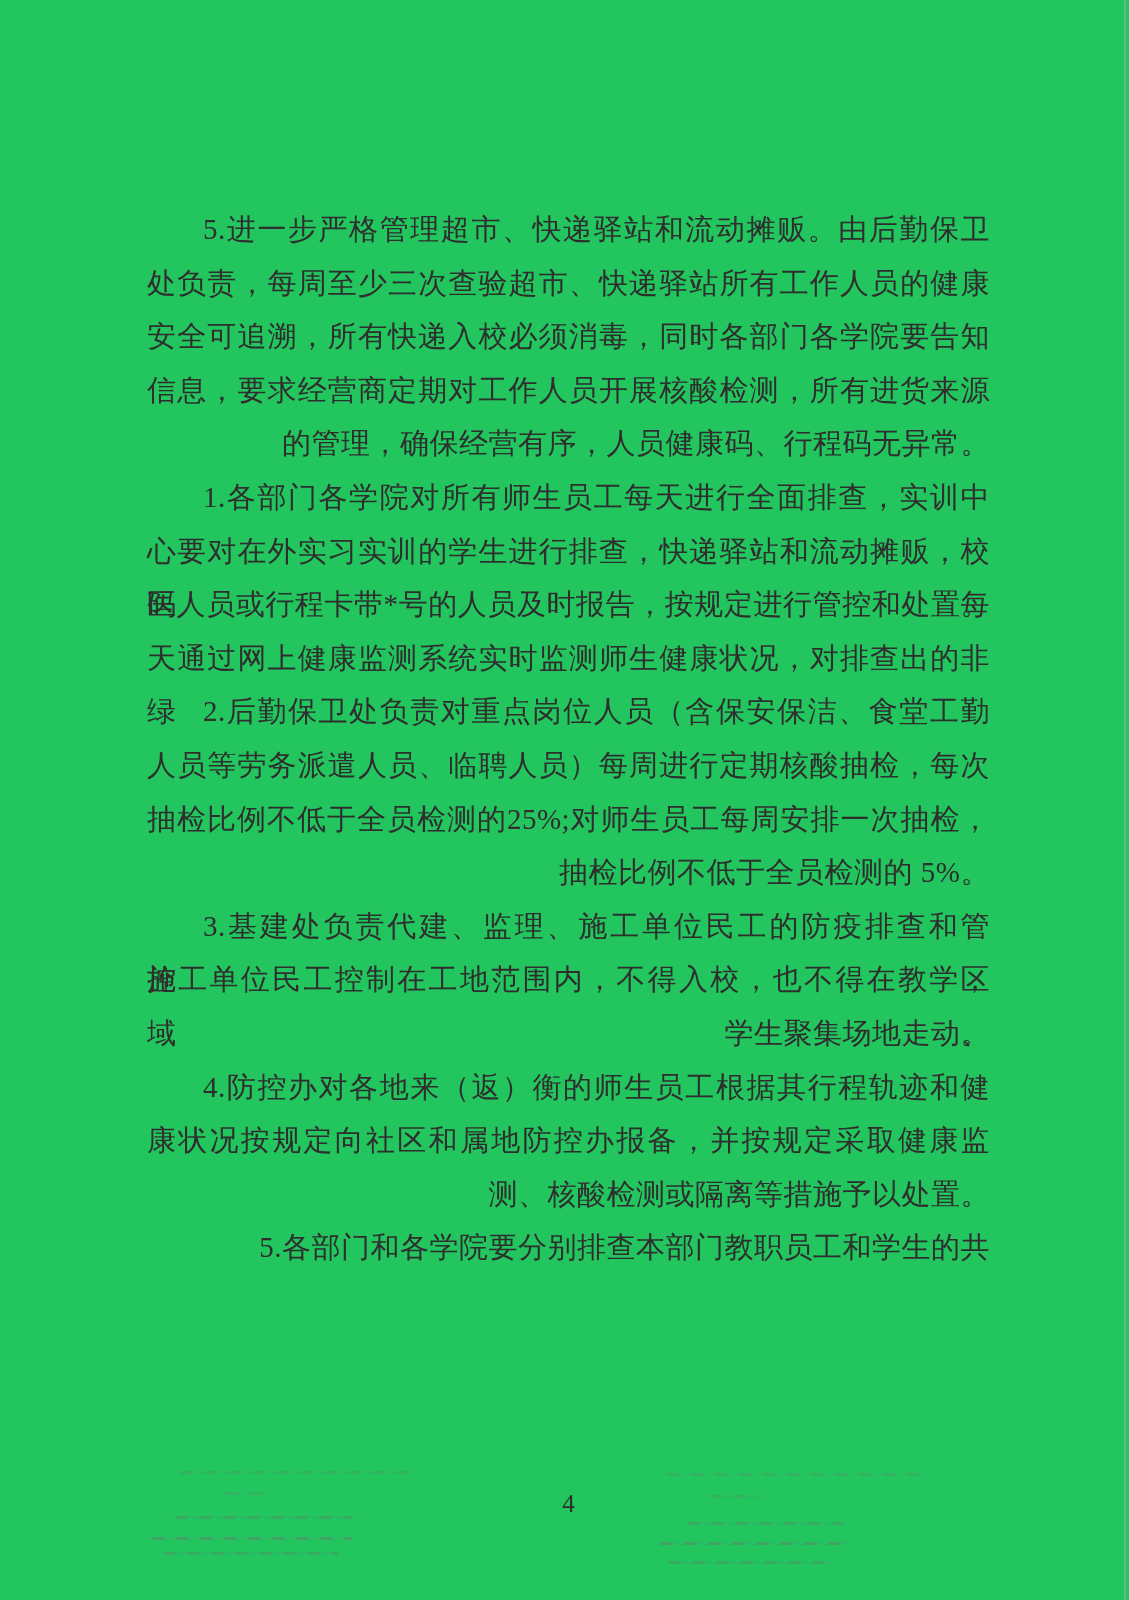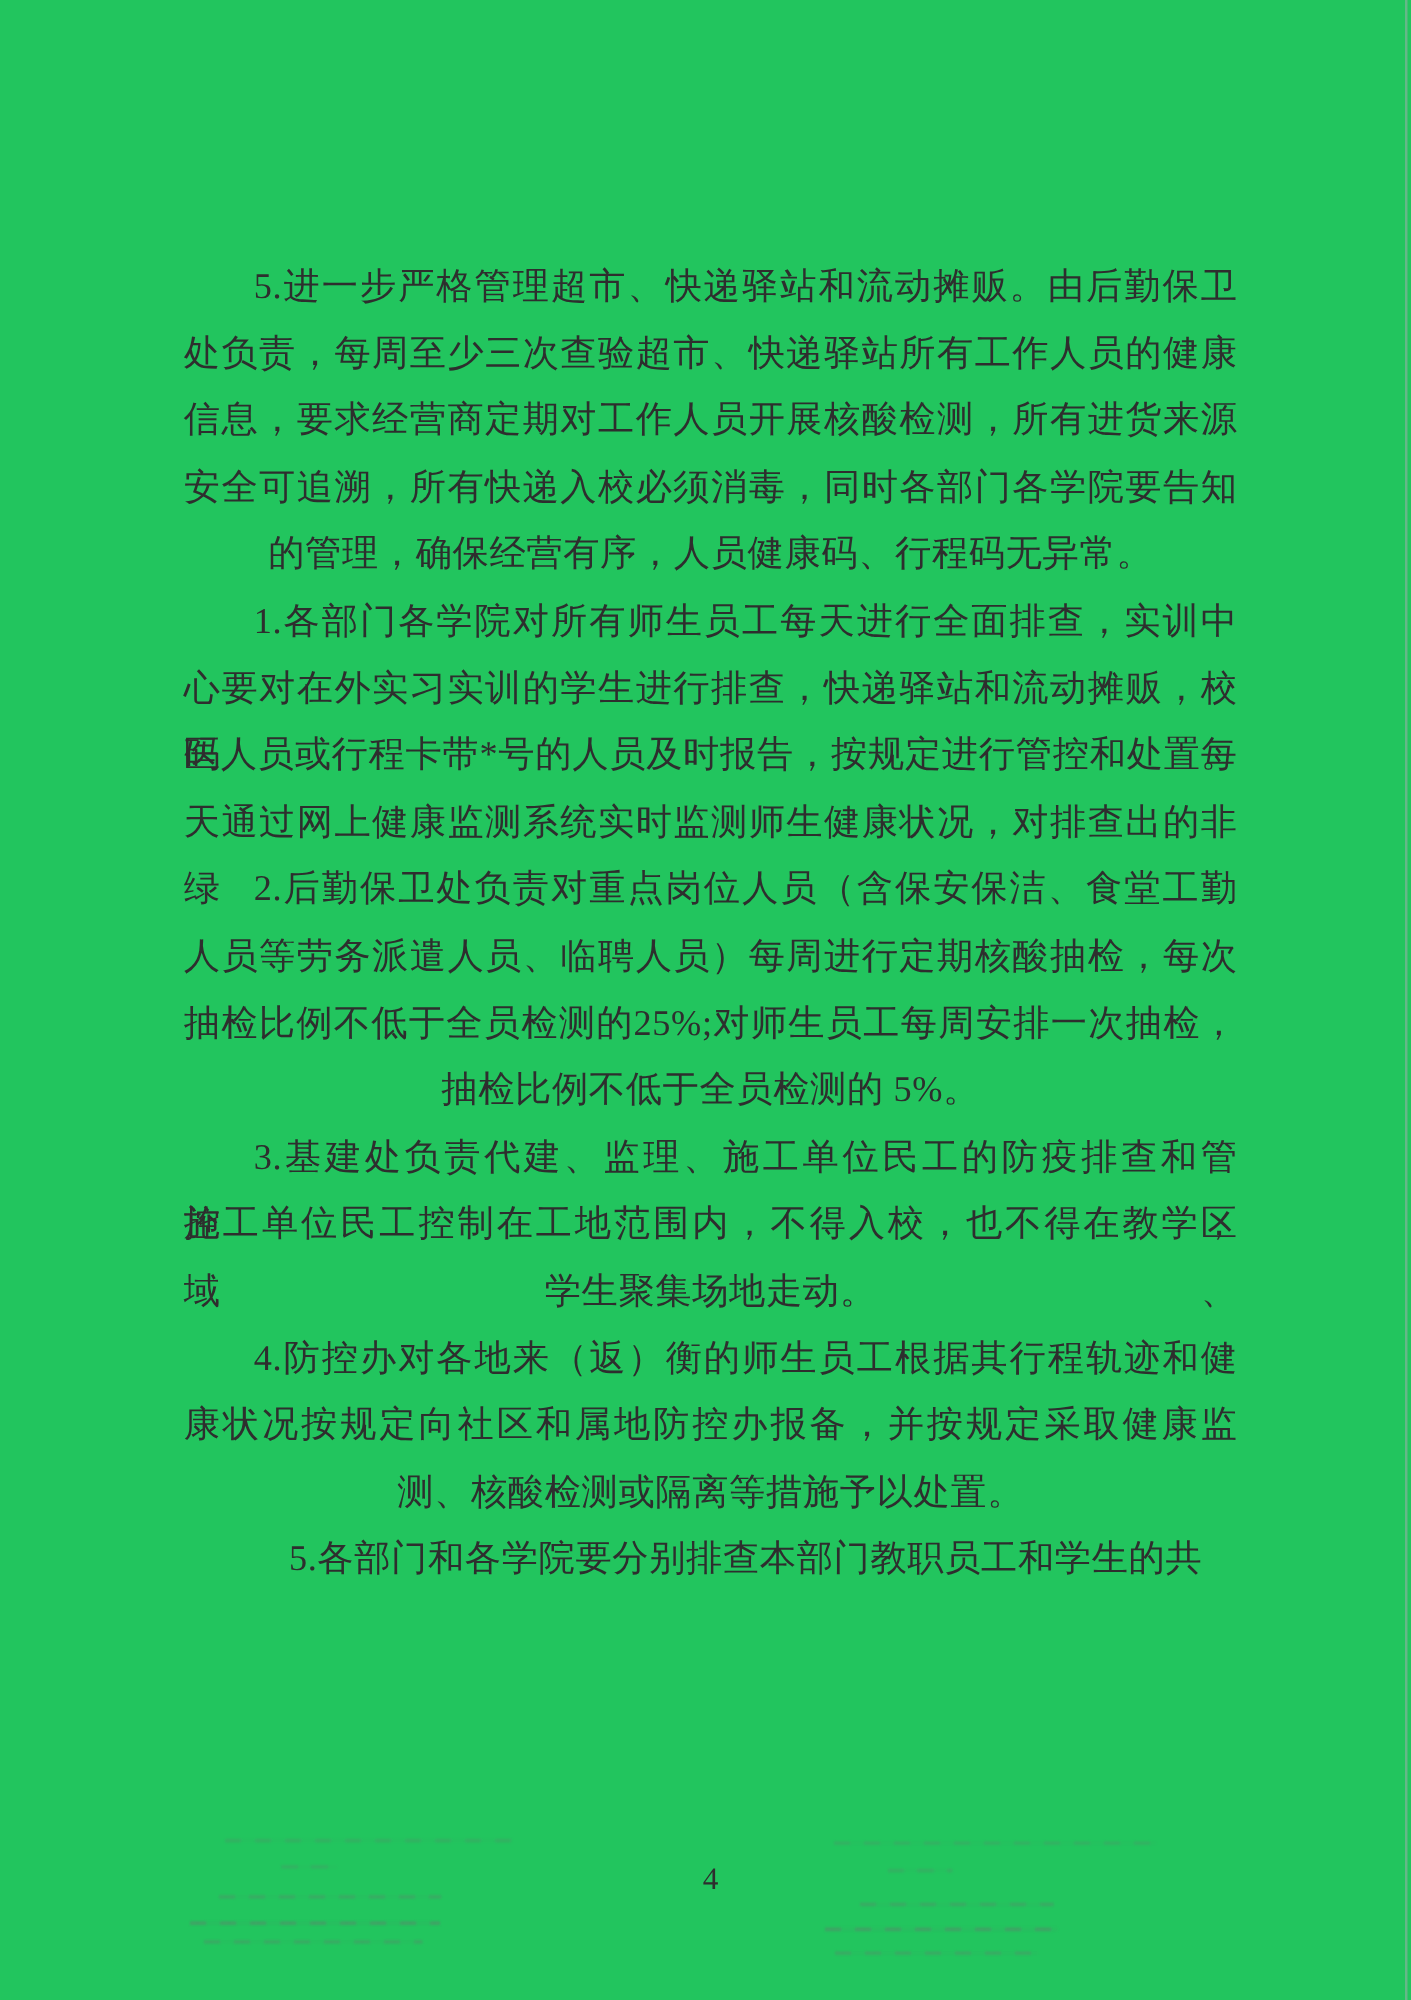--- a/index.html
+++ b/index.html
@@ -21,21 +21,21 @@
     top: 203px;
     width: 843px;
   }
   .line {
     font-family: "Liberation Serif", serif;
     font-size: 29px;
     line-height: 53.6px;
     height: 53.6px;
     color: #2e2e2e;
     white-space: pre-wrap;
-    text-align: center;
+    text-align: right;
     letter-spacing: 0.5px;
   }
   .line.justify {
     text-align: justify;
     text-align-last: justify;
     text-justify: inter-ideograph;
   }
   .line.indent {
     text-indent: 56px;
   }
@@ -82,22 +82,22 @@
   .bleed.dark  { opacity: 1; }
 </style>
 </head>
 <body>
 
 <div class="page">
 
   <div class="textblock">
     <div class="line indent justify">5.进一步严格管理超市、快递驿站和流动摊贩。由后勤保卫</div>
     <div class="line justify">处负责，每周至少三次查验超市、快递驿站所有工作人员的健康</div>
+    <div class="line justify">安全可追溯，所有快递入校必须消毒，同时各部门各学院要告知</div>
     <div class="line justify">信息，要求经营商定期对工作人员开展核酸检测，所有进货来源</div>
-    <div class="line justify">安全可追溯，所有快递入校必须消毒，同时各部门各学院要告知</div>
     <div class="line">的管理，确保经营有序，人员健康码、行程码无异常。</div>
     <div class="line indent justify">1.各部门各学院对所有师生员工每天进行全面排查，实训中</div>
     <div class="line justify">心要对在外实习实训的学生进行排查，快递驿站和流动摊贩，校医每</div>
     <div class="line justify">码人员或行程卡带*号的人员及时报告，按规定进行管控和处置。</div>
     <div class="line justify">天通过网上健康监测系统实时监测师生健康状况，对排查出的非绿</div>
     <div class="line indent justify">2.后勤保卫处负责对重点岗位人员（含保安保洁、食堂工勤</div>
     <div class="line justify">人员等劳务派遣人员、临聘人员）每周进行定期核酸抽检，每次</div>
     <div class="line justify">抽检比例不低于全员检测的25%;对师生员工每周安排一次抽检，</div>
     <div class="line">抽检比例不低于全员检测的 5%。</div>
     <div class="line indent justify">3.基建处负责代建、监理、施工单位民工的防疫排查和管控，</div>

